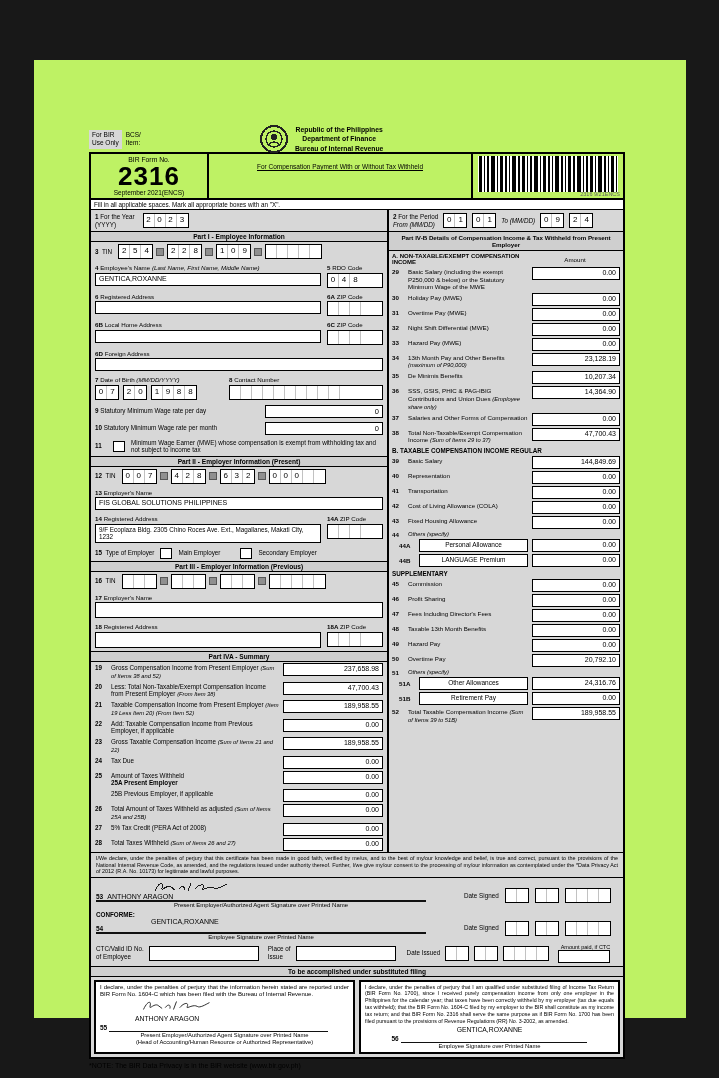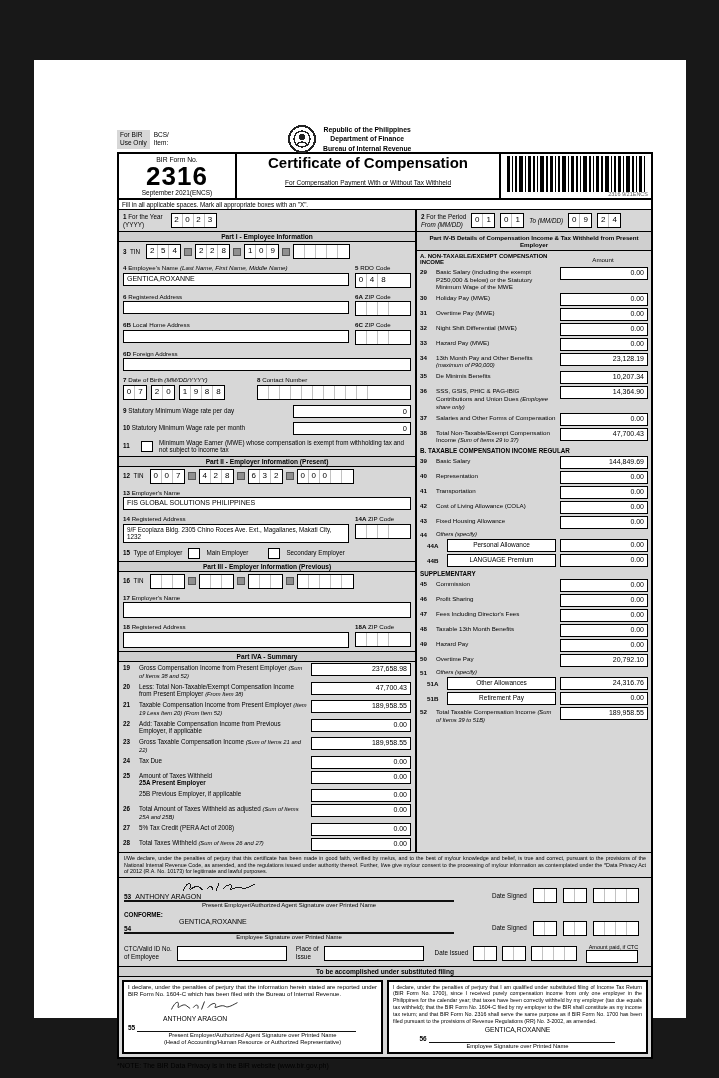--- a/index.html
+++ b/index.html
@@ -1,18 +1,18 @@
 <!DOCTYPE html>
 <html><head>
 <meta charset="utf-8">
 <style>
   * { margin:0; padding:0; box-sizing:border-box; }
   html,body { width:719px; height:1078px; background:#181818; font-family:"Liberation Sans",sans-serif; color:#000; }
   .stage { position:relative; width:719px; height:1078px; background:#181818; overflow:hidden; }
-  .page { position:absolute; left:34px; top:60px; width:652px; height:958px; background:#ffffff;padding-left:28px; }
+  .page { position:absolute; left:34px; top:60px; width:652px; height:958px; background:#bef264; }
   .formwrap { margin:70px 6px 0 55px; width:536px; }
 
   
   .tophead { display:flex; font-size:6.5px; margin-bottom:3px; position:relative; }
   .biruse { display:flex; gap:4px; }
   .biruse .chip { background:#d7d7d7; padding:1px 3px; line-height:1.3; }
   .biruse .itemcol { line-height:1.3; padding-top:1px; }
   .govt { position:absolute; left:170px; top:-6px; display:flex; align-items:center; gap:6px; }
   .govt .lines { font-size:6.8px; font-weight:bold; text-align:center; line-height:1.35; }
   .govt .lines .u { border-bottom:1px solid #000; }
@@ -156,21 +156,20 @@
 
   <div class="formbox">
 
     <div class="titlerow">
       <div class="t-left">
         <div class="fno">BIR Form No.</div>
         <div class="big">2316</div>
         <div class="ed">September 2021(ENCS)</div>
       </div>
       <div class="t-mid">
-        <div class="tt">Certificate of Compensation</div>
         <div class="st">For Compensation Payment With or Without Tax Withheld</div>
       </div>
       <div class="t-right">
         <span>
           <svg width="140" height="36" viewBox="0 0 140 36">
             <rect x="0" y="0" width="140" height="36" fill="#fff"></rect>
             <g fill="#000">
               <rect x="1" y="0" width="3" height="36"></rect>
                     <rect x="6" y="0" width="1" height="36"></rect>
                     <rect x="9" y="0" width="2" height="36"></rect>

